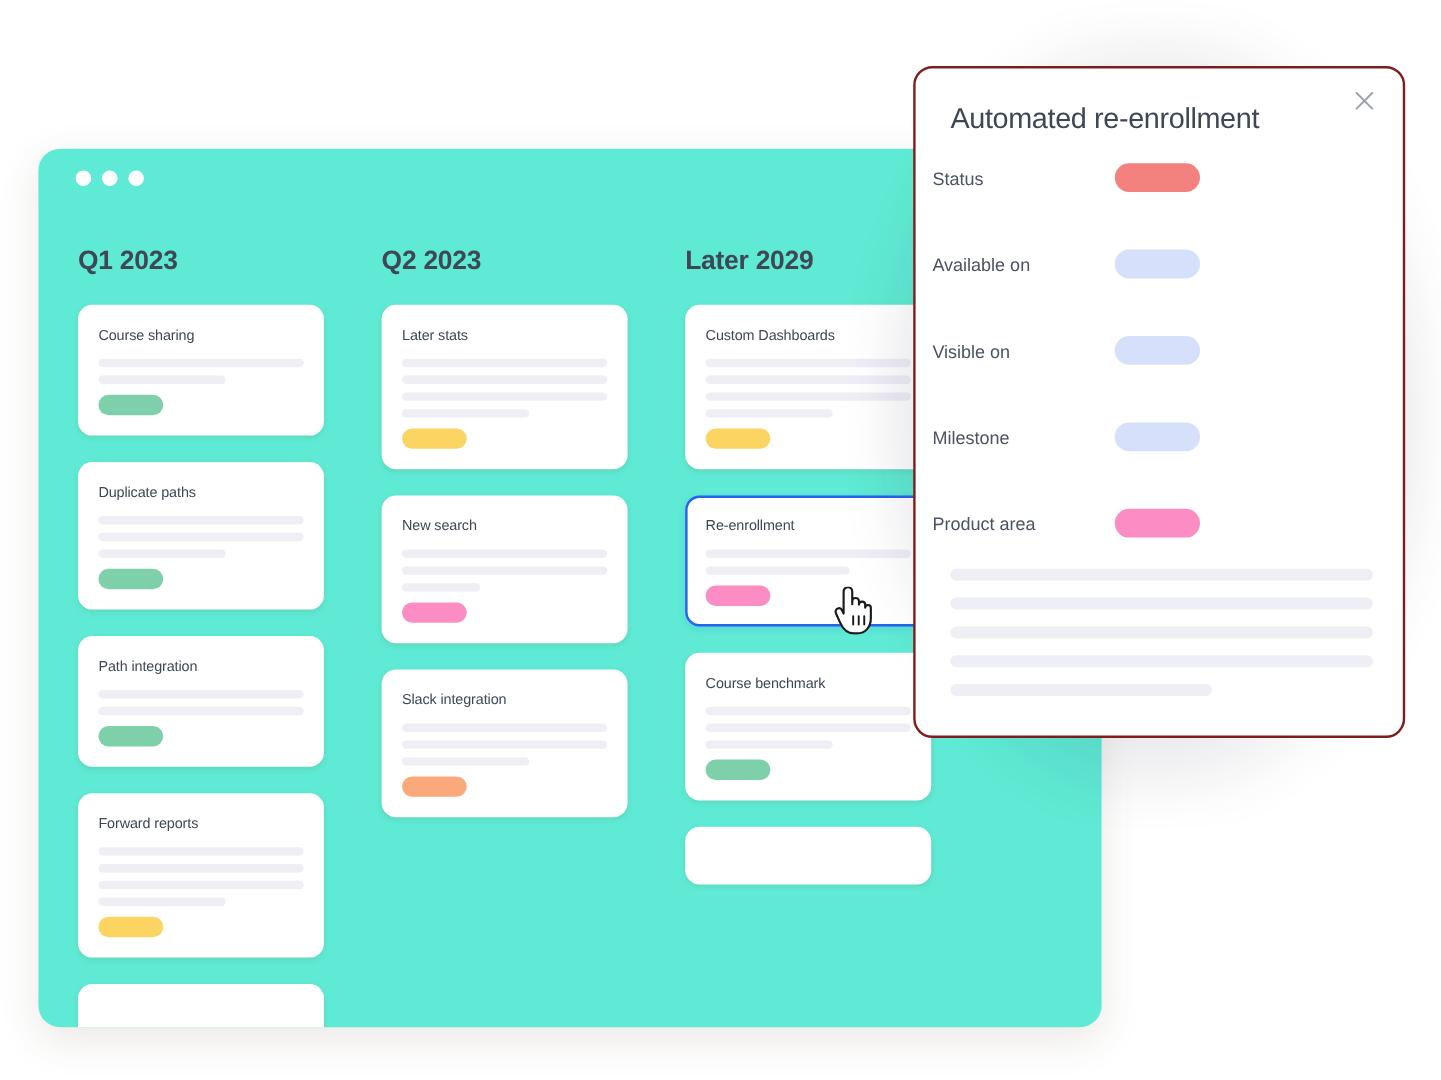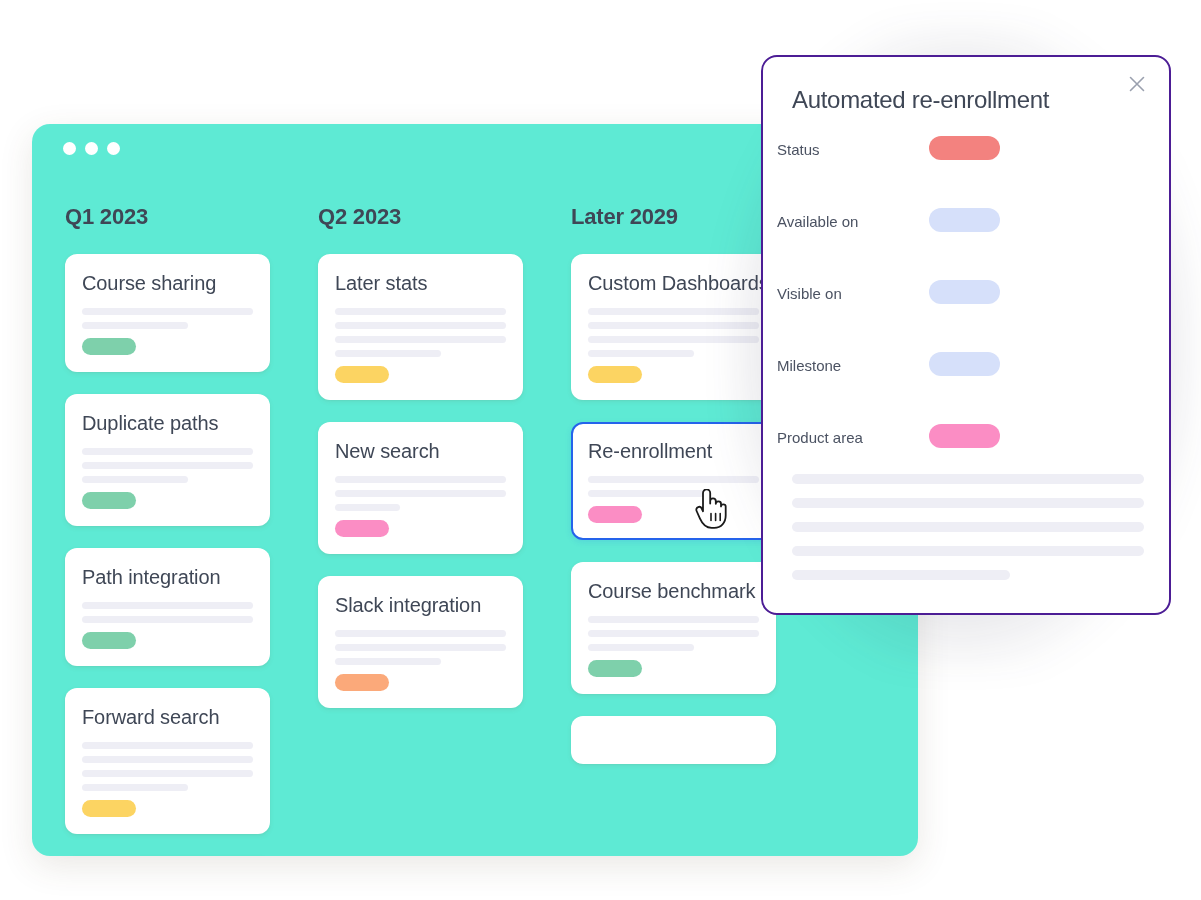--- a/index.html
+++ b/index.html
@@ -81,21 +81,21 @@
     margin: 0 15px 22px 15px;
     box-shadow: 0 2px 5px rgba(120,100,70,0.09), 0 1px 2px rgba(120,100,70,0.06);
   }
   .card.selected {
     border: 2px solid #2563eb;
     padding: 16px 15px 15px 15px;
     box-shadow: 0 2px 6px rgba(37,99,235,0.14);
   }
 
   .card-title {
-    font-size: 20px;
+    font-size: 12px;
     color: #3f4756;
     font-weight: normal;
     letter-spacing: -0.1px;
     margin-bottom: 13px;
     white-space: nowrap;
   }
 
   .skel {
     height: 7px;
     border-radius: 4px;
@@ -134,21 +134,21 @@
     z-index: 18;
   }
 
   #modal {
     position: absolute;
     left: 761px;
     top: 55px;
     width: 410px;
     height: 560px;
     background: #ffffff;
-    border: 2px solid #4c1d95;
+    border: 2px solid #7f1d1d;
     border-radius: 16px;
     z-index: 20;
     overflow: hidden;
   }
 
   #modal-title {
     position: absolute;
     left: 29px;
     top: 29px;
     font-size: 24px;
@@ -240,21 +240,21 @@
           </div>
           <div class="card">
             <div class="card-title">Path integration</div>
             <div class="skel" style="width: 100%;"></div>
             <div class="skel" style="width: 100%;"></div>
             <div class="tagrow">
               <div class="tag" style="background: rgb(126, 208, 171);"></div>
             </div>
           </div>
           <div class="card">
-            <div class="card-title">Forward search</div>
+            <div class="card-title">Forward reports</div>
             <div class="skel" style="width: 100%;"></div>
             <div class="skel" style="width: 100%;"></div>
             <div class="skel" style="width: 100%;"></div>
             <div class="skel" style="width: 62%;"></div>
             <div class="tagrow">
               <div class="tag" style="background: rgb(252, 212, 98);"></div>
             </div>
           </div>
           <div class="card">
             <div class="card-title"></div>

